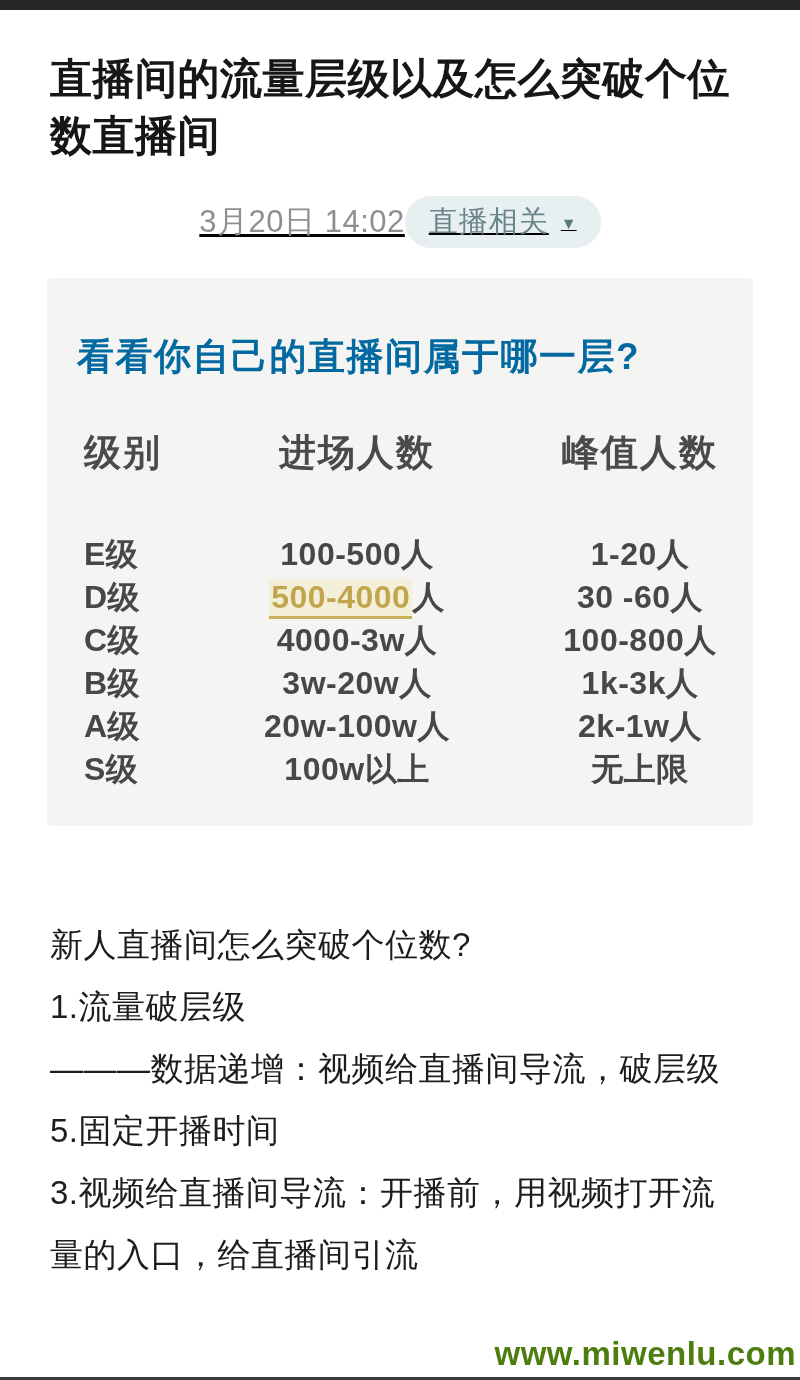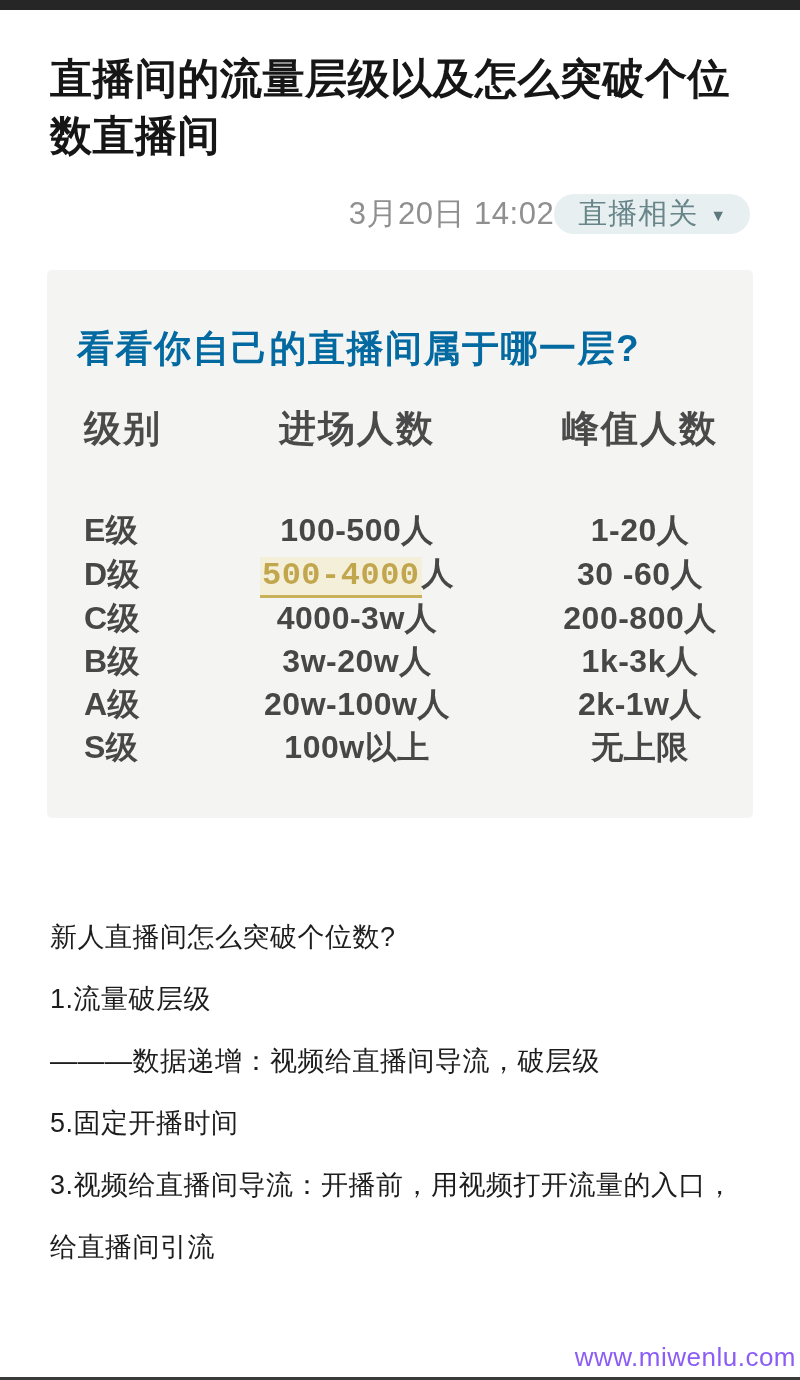--- a/index.html
+++ b/index.html
@@ -18,35 +18,36 @@
   .content { padding: 0 50px; }
   .title {
     margin-top: 40px;
     font-size: 42px;
     line-height: 57px;
     font-weight: 700;
     color: #161616;
     letter-spacing: 0.5px;
   }
   .meta-row {
-    margin-top: 24px;
+    margin-top: 32px;
     display: flex;
-    justify-content: flex-end;
+    justify-content: center;
     align-items: center;
     height: 52px;
+    text-decoration: underline;
   }
   .date {
     font-size: 31px;
     color: #8f8f8f;
     letter-spacing: 0.5px;
   }
   .tag-pill {
     display: flex;
     align-items: center;
-    height: 40px;
+    height: 52px;
     padding: 0 24px;
     border-radius: 26px;
     background: #e8eff0;
     border: none;
     cursor: pointer;
     font-family: inherit;
   }
   .tag-pill .tag-label {
     font-size: 29px;
     color: #68858a;
@@ -69,21 +70,21 @@
   }
   .card-heading {
     padding-top: 55px;
     padding-left: 30px;
     font-size: 37px;
     line-height: 48px;
     font-weight: 700;
     color: #0369a1;
     letter-spacing: 1.5px;
   }
-  .level-table { margin-top: 32px; }
+  .level-table { margin-top: 48px; }
   .t-row {
     display: grid;
     grid-template-columns: 140px 340px 226px;
     align-items: center;
   }
   .t-row .c1 { padding-left: 37px; text-align: left; }
   .t-row .c2, .t-row .c3 { text-align: center; }
   .t-head {
     font-size: 37px;
     line-height: 48px;
@@ -97,38 +98,37 @@
     line-height: 43px;
     font-weight: 700;
     color: #474747;
     letter-spacing: 0.5px;
   }
   .gold-link {
     color: #c2a64e;
     border-bottom: 3px solid #c8b158;
     background: rgba(243, 232, 185, 0.45);
     padding: 0 2px 1px 2px;
-    font-family: Liberation Mono, monospace;
   }
   .body-text { margin-top: 88px; }
   .body-text p {
-    font-size: 27px;
+    font-size: 33px;
     line-height: 62px;
     color: #1d1d1d;
     letter-spacing: 0.5px;
     max-width: 695px;
     font-weight: 400;
   }
   .watermark {
     position: absolute;
     right: 4px;
     bottom: 7px;
-    font-size: 26px;
-    font-weight: 400;
-    color: #8b5cf6;
+    font-size: 33px;
+    font-weight: 700;
+    color: #4d7c0f;
     letter-spacing: 0.5px;
   }
   .bottom-line {
     position: absolute;
     bottom: 0; left: 0;
     width: 100%; height: 3px;
     background: #3a3a3a;
   }
 </style>
 </head>
@@ -165,21 +165,21 @@
           <span class="c3">1-20人</span>
         </div>
         <div class="t-row t-data">
           <span class="c1">D级</span>
           <span class="c2"><span class="gold-link">500-4000</span><span>人</span></span>
           <span class="c3">30 -60人</span>
         </div>
         <div class="t-row t-data">
           <span class="c1">C级</span>
           <span class="c2">4000-3w人</span>
-          <span class="c3">200-800人</span>
+          <span class="c3">100-800人</span>
         </div>
         <div class="t-row t-data">
           <span class="c1">B级</span>
           <span class="c2">3w-20w人</span>
           <span class="c3">1k-3k人</span>
         </div>
         <div class="t-row t-data">
           <span class="c1">A级</span>
           <span class="c2">20w-100w人</span>
           <span class="c3">2k-1w人</span>

